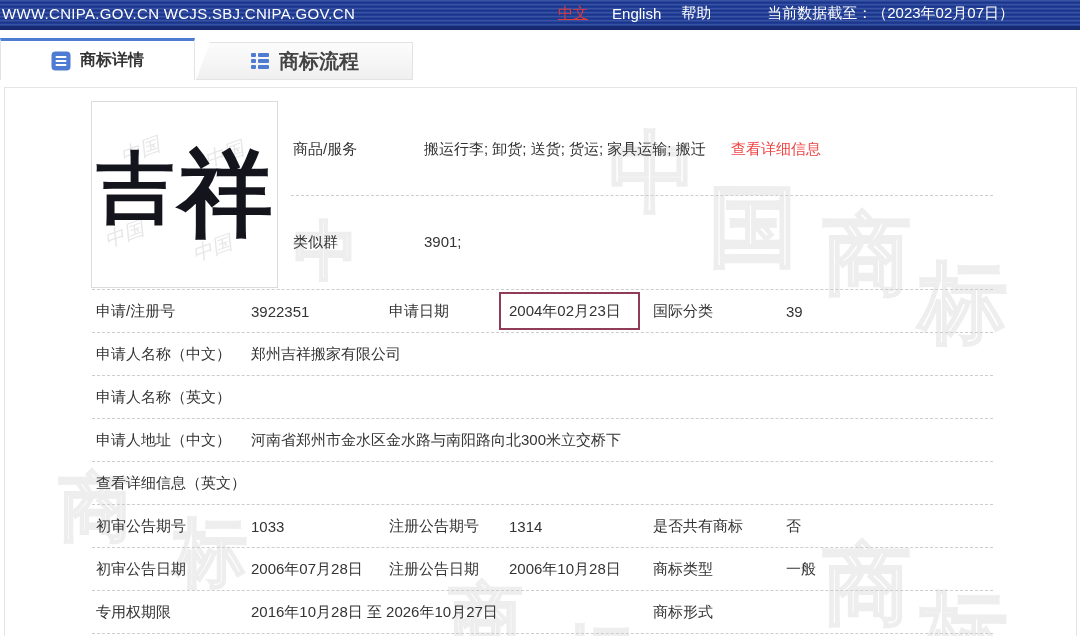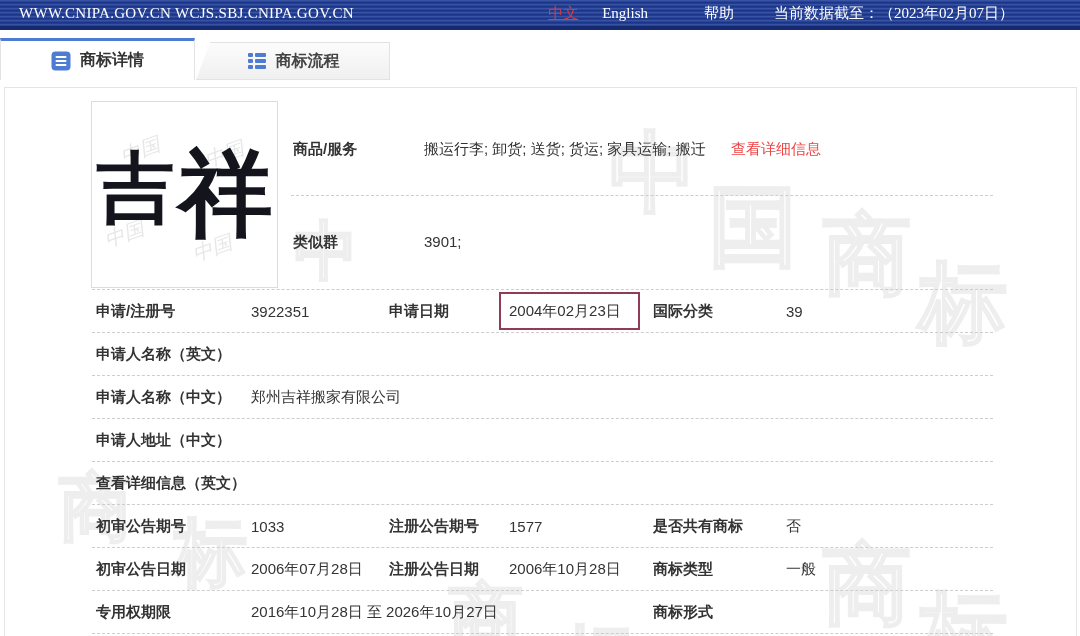--- a/index.html
+++ b/index.html
@@ -6,44 +6,44 @@
   html,body { width:1080px; height:636px; overflow:hidden; background:#fff;
     font-family:"Liberation Sans","DejaVu Sans",sans-serif; color:#333; }
 
   
   .topbar{
     position:absolute; left:0; top:0; width:1080px; height:30px;
     background-color:#1e3c98;
     background-image:repeating-linear-gradient(180deg, rgba(255,255,255,0.12) 0 1px, rgba(0,0,0,0.10) 2px 3px, transparent 3px 4px);
     border-bottom:4px solid #152a70;
     display:flex; align-items:center;
-    color:#fff; font-size:15px; padding:0 66px 0 19px;font-family:Liberation Serif, serif;
+    color:#fff; font-size:15px; padding:0 66px 0 2px;
   }
   .topbar .domains{ letter-spacing:.3px; }
   .topbar .spacer{ flex:1; }
   .topbar .lang-zh{ color:#e03a3a; text-decoration:underline; margin-right:24px; cursor:pointer;}
-  .topbar .lang-en{ margin-right:56px; cursor:pointer;}
-  .topbar .help{ margin-right:40px; cursor:pointer;}
+  .topbar .lang-en{ margin-right:20px; cursor:pointer;}
+  .topbar .help{ margin-right:56px; cursor:pointer;}
 
   
   .tabstrip{ position:absolute; left:0; top:38px; width:1080px; height:42px;font-weight:bold; }
   .tab1{
     position:absolute; left:0; top:0; width:195px; height:42px;
     background:#fff; border-top:3px solid #4d7cd2;
     border-left:1px solid #e3e3e3; border-right:1px solid #e3e3e3;
     display:flex; align-items:center; justify-content:center; gap:9px;
     font-size:16px; color:#333; cursor:pointer;
   }
   .tab2{
-    position:absolute; left:196px; top:4px; width:194px; height:38px;
+    position:absolute; left:196px; top:4px; width:217px; height:38px;
     background:linear-gradient(#fcfcfc,#f0f0f0);
     border:1px solid #e2e2e2;
     clip-path:polygon(14px 0, 100% 0, 100% 100%, 0 100%);
     display:flex; align-items:center; justify-content:center; gap:9px;
-    font-size:16px; color:#444; cursor:pointer;
+    font-size:20px; color:#444; cursor:pointer;
   }
   .tabicon{ width:20px; height:20px; flex:0 0 auto; }
 
   
   .panel{
     position:absolute; left:4px; top:87px; width:1073px; height:560px;
     background:#fff; border:1px solid #e4e4e4; border-bottom:none;
     overflow:hidden;
   }
   .layer{ position:absolute; inset:0; }
@@ -67,21 +67,21 @@
     display:flex; align-items:center; justify-content:center; gap:4px;
     overflow:hidden;
   }
   .tm-char1{ font-family:"DejaVu Serif","Liberation Serif",serif; font-weight:900;
     font-size:78px; color:#14141c; position:relative; z-index:2; margin-bottom:10px;}
   .tm-char2{ font-family:"DejaVu Serif","Liberation Serif",serif; font-weight:900;
     font-size:94px; color:#14141c; position:relative; z-index:2; }
 
   
   .fld{ position:absolute; font-size:15px; line-height:20px; white-space:nowrap; }
-  .lbl{ font-weight:bold; color:#333; }
+  .lbl{ font-weight:normal; color:#333; }
   .val{ color:#333; }
   .link{ color:#ef4444; cursor:pointer; }
 
   .sep-goods{
     position:absolute; left:286px; top:107px; width:702px; height:0;
     border-top:1px dashed #cdcdcd;
   }
 
   
   .rows{
@@ -180,43 +180,44 @@
         <span class="cell c1l lbl">申请/注册号</span>
         <span class="cell c1v val">3922351</span>
         <span class="cell c2l lbl">申请日期</span>
         <span class="cell c2v val">2004年02月23日</span>
         <div class="hl-box"></div>
         <span class="cell c3l lbl">国际分类</span>
         <span class="cell c3v val">39</span>
       </div>
 
       <div class="row">
+        <span class="cell c1l lbl">申请人名称（中文）</span>
+        <span class="cell c1v val">郑州吉祥搬家有限公司</span>
+      </div>
+
+      <div class="row">
         <span class="cell c1l lbl">申请人名称（英文）</span>
         <span class="cell c1v val"></span>
       </div>
 
       <div class="row">
-        <span class="cell c1l lbl">申请人名称（中文）</span>
-        <span class="cell c1v val">郑州吉祥搬家有限公司</span>
-      </div>
-
-      <div class="row">
         <span class="cell c1l lbl">申请人地址（中文）</span>
+        <span class="cell c1v val">河南省郑州市金水区金水路与南阳路向北300米立交桥下</span>
       </div>
 
       <div class="row">
         <span class="cell c1l lbl">查看详细信息（英文）</span>
         <span class="cell c1v val"></span>
       </div>
 
       <div class="row">
         <span class="cell c1l lbl">初审公告期号</span>
         <span class="cell c1v val">1033</span>
         <span class="cell c2l lbl">注册公告期号</span>
-        <span class="cell c2v val">1577</span>
+        <span class="cell c2v val">1314</span>
         <span class="cell c3l lbl">是否共有商标</span>
         <span class="cell c3v val">否</span>
       </div>
 
       <div class="row">
         <span class="cell c1l lbl">初审公告日期</span>
         <span class="cell c1v val">2006年07月28日</span>
         <span class="cell c2l lbl">注册公告日期</span>
         <span class="cell c2v val">2006年10月28日</span>
         <span class="cell c3l lbl">商标类型</span>

